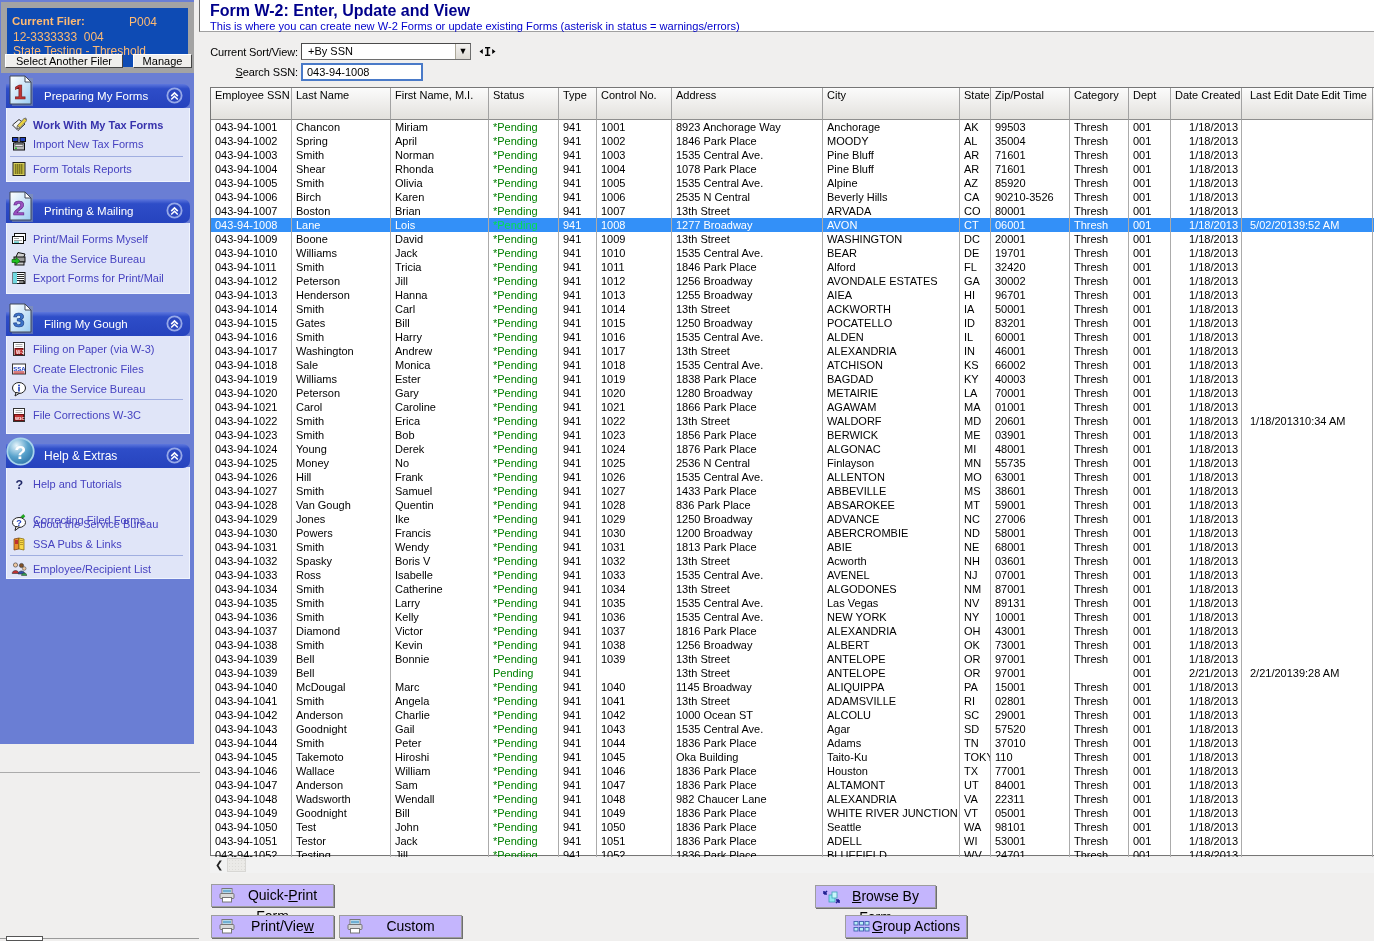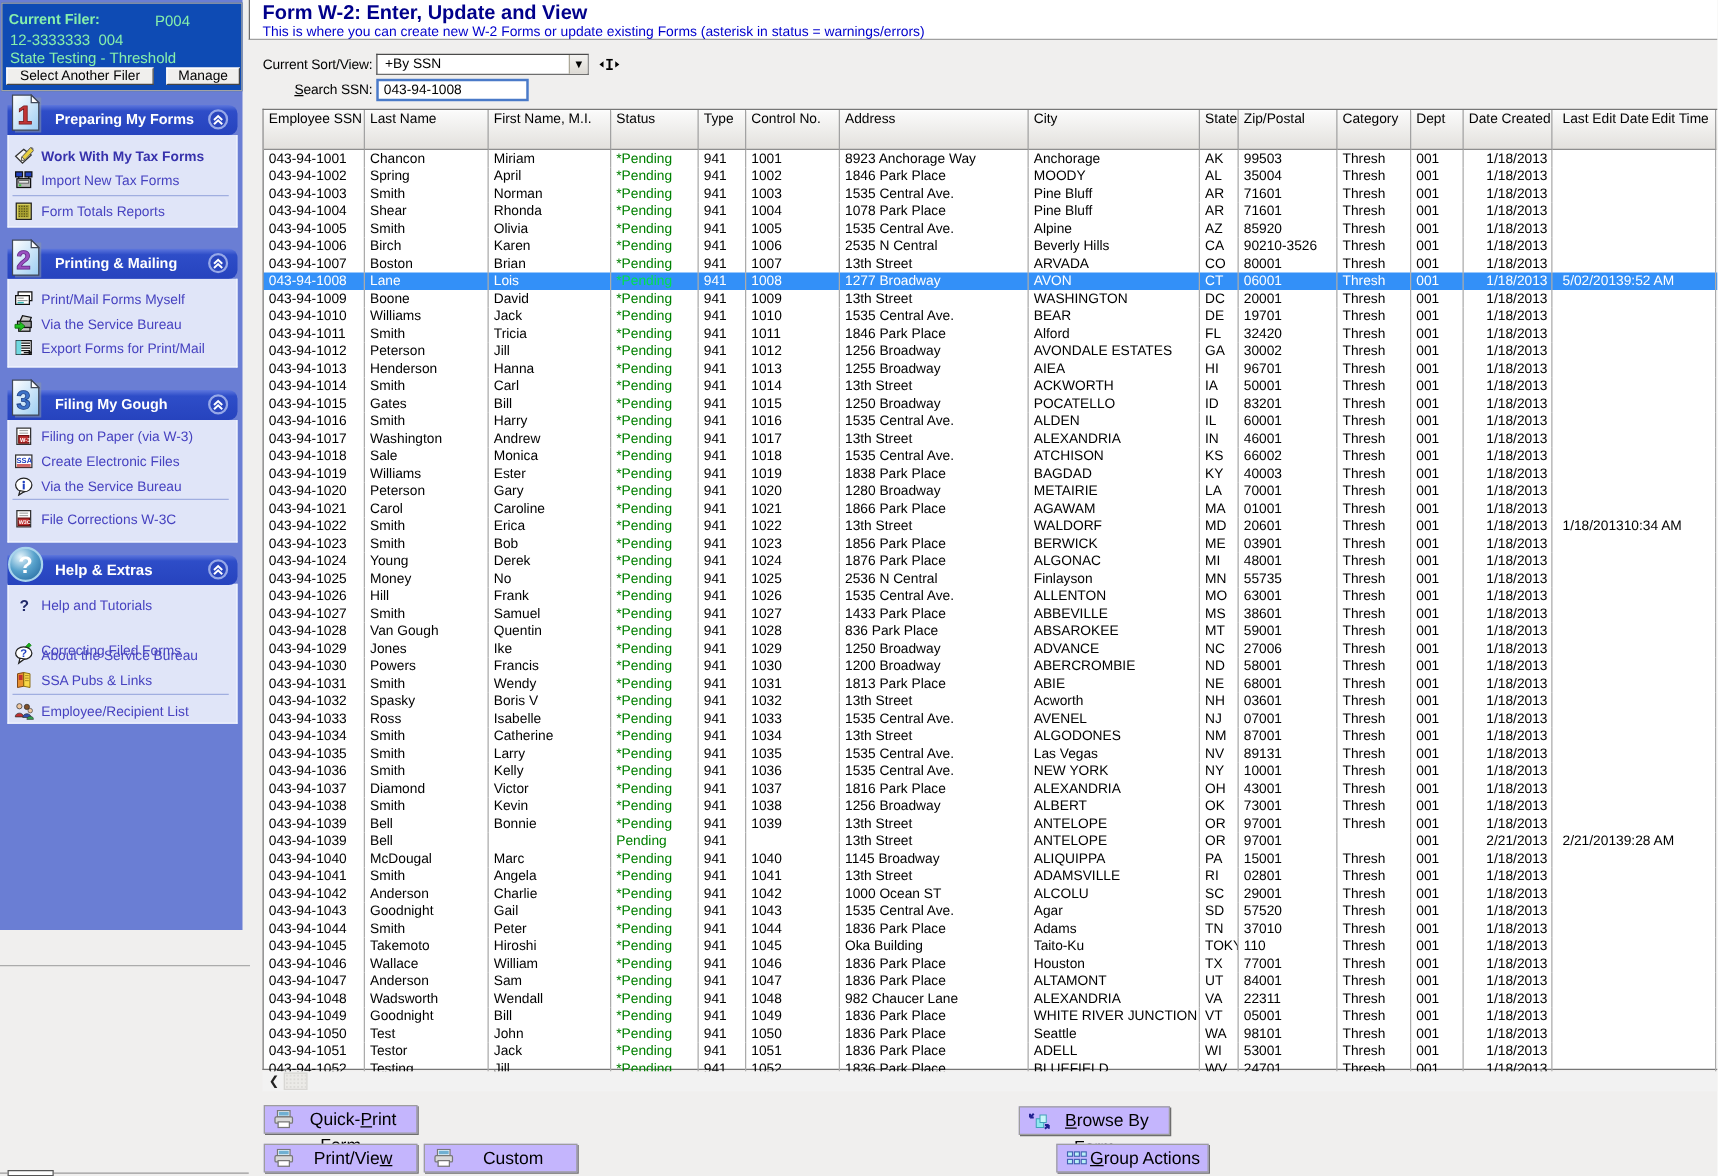--- a/index.html
+++ b/index.html
@@ -1,29 +1,29 @@
 <!DOCTYPE html>
 <html><head>
 <meta charset="utf-8">
 <style>
 *{margin:0;padding:0;box-sizing:border-box}
 html,body{width:1374px;height:941px;overflow:hidden}
 body{font-family:"Liberation Sans",sans-serif;background:#F0EFEE;position:relative}
 .abs{position:absolute}
 
 #side{position:absolute;left:0;top:0;width:194px;height:744px;background:#6A7ED4}
-#filer{position:absolute;left:1px;top:2px;width:193px;height:71px;background:#0E4BB4;border:1px solid #a3a3a3;color:#86efac;font-size:12px}
+#filer{position:absolute;left:1px;top:2px;width:193px;height:71px;background:#0E4BB4;border:6px solid #a3a3a3;color:#fdba74;font-size:12px}
 #filer .l1{position:absolute;left:5px;top:7px;font-weight:bold;font-size:11.5px}
 #filer .p4{position:absolute;left:122px;top:7px;font-size:12px}
 #filer .l2{position:absolute;left:6px;top:22px}
 #filer .l3{position:absolute;left:6px;top:36px}
 .wbtn{position:absolute;height:14px;background:#F0EFED;border:1px solid;border-color:#FFFFFF #444 #444 #FFFFFF;color:#000;font-size:11px;line-height:12px;text-align:center}
 
 .panel{position:absolute;left:6px;width:184px;background:#E0E5F8;border:1px solid #F0F4FE;border-top:none}
-.sbar{position:absolute;left:6px;width:184px;height:24px;background:linear-gradient(#5E77DD,#2E4DC8 20%,#2643BE);border-radius:0 7px 7px 0;color:#fff;font-weight:bold;font-size:11.5px;line-height:24px;padding-left:38px}
+.sbar{position:absolute;left:6px;width:184px;height:24px;background:linear-gradient(#5E77DD,#2E4DC8 20%,#2643BE);border-radius:0 7px 7px 0;color:#fff;font-weight:normal;font-size:11.5px;line-height:24px;padding-left:38px}
 .chev{position:absolute;left:166px}
 .itm{position:absolute;left:11px;font-size:11px;color:#4642C0;white-space:nowrap;height:16px;line-height:16px}
 .itm .ic{display:inline-block;width:16px;height:16px;vertical-align:-4px;margin-right:6px}
 .isep{position:absolute;left:10px;width:173px;height:1px;background:#A0AEE0}
 
 #whiteband{position:absolute;left:199px;top:0;width:1175px;height:32px;background:#fff;border-left:1px solid #6e6e6e;border-bottom:1px solid #a0a0a0}
 #title{position:absolute;left:210px;top:2px;font-size:16px;font-weight:bold;color:#00008B}
 #subtitle{position:absolute;left:210px;top:20px;font-size:11.1px;color:#0000CC}
 .lbl{position:absolute;font-size:11px;color:#000;letter-spacing:-0.1px}
 #combo{position:absolute;left:301px;top:43px;width:170px;height:17px;background:#fff;border:1px solid #6E6E6E;border-top-color:#4a4a4a;border-left-color:#4a4a4a;font-size:11px;line-height:14px;padding-left:6px}

